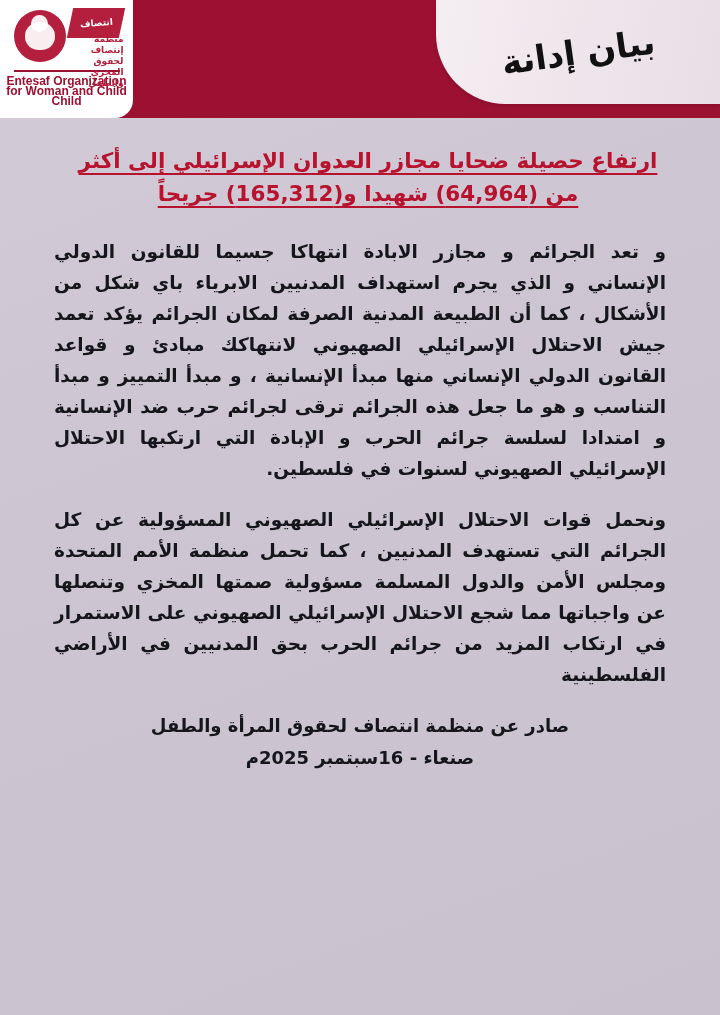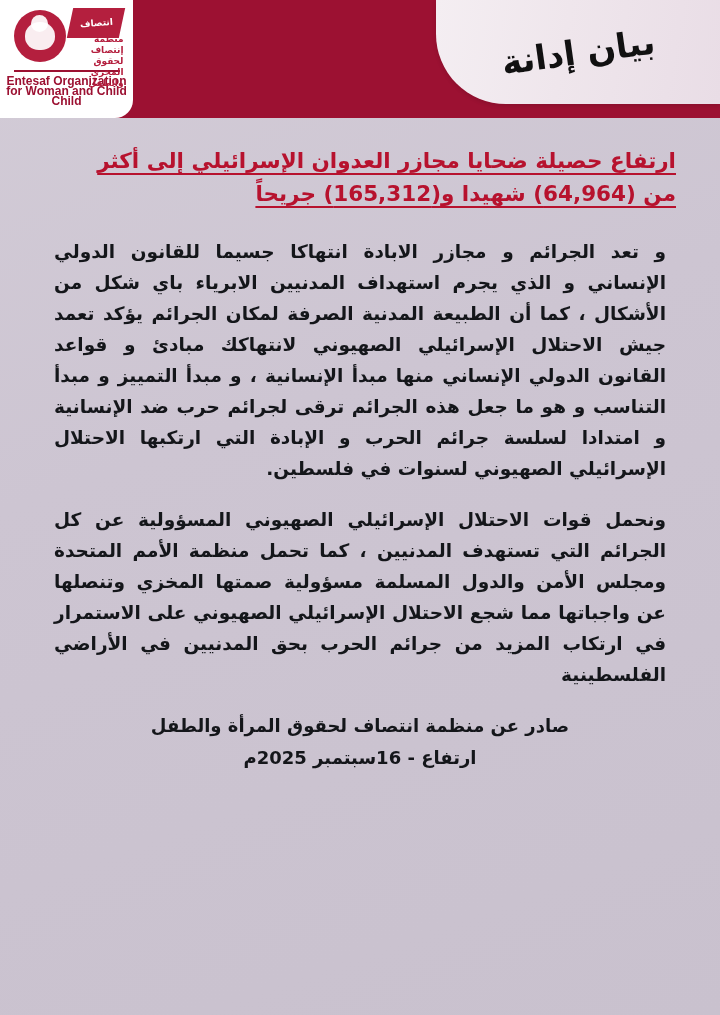--- a/index.html
+++ b/index.html
@@ -156,21 +156,21 @@
   .content {
     padding: 26px 44px 10px 44px;
     box-sizing: border-box;
   }
 
   .headline {
     color: #b7122e;
     font-size: 21.5px;
     font-weight: bold;
     line-height: 33px;
-    text-align: right;
+    text-align: center;
     text-decoration: underline;
     text-decoration-color: #b7122e;
     text-underline-offset: 5px;
     margin: 0 0 26px 16px;
   }
 
   .para {
     color: #14161a;
     font-size: 18.5px;
     font-weight: bold;
@@ -224,16 +224,16 @@
 
   <div class="content">
 
     <h1 class="headline">ارتفاع حصيلة ضحايا مجازر العدوان الإسرائيلي إلى أكثر من (64,964) شهيدا و(165,312) جريحاً</h1>
 
     <p class="para p2">و تعد الجرائم و مجازر الابادة انتهاكا جسيما للقانون الدولي الإنساني و الذي يجرم استهداف المدنيين الابرياء باي شكل من الأشكال ، كما أن الطبيعة المدنية الصرفة لمكان الجرائم يؤكد تعمد جيش الاحتلال الإسرائيلي الصهيوني لانتهاكك مبادئ و قواعد القانون الدولي الإنساني منها مبدأ الإنسانية ، و مبدأ التمييز و مبدأ التناسب و هو ما جعل هذه الجرائم ترقى لجرائم حرب ضد الإنسانية و امتدادا لسلسة جرائم الحرب و الإبادة التي ارتكبها  الاحتلال الإسرائيلي الصهيوني لسنوات في فلسطين.</p>
     <p class="para p3">ونحمل قوات الاحتلال الإسرائيلي الصهيوني المسؤولية عن كل الجرائم التي تستهدف المدنيين ، كما تحمل منظمة الأمم المتحدة ومجلس الأمن والدول المسلمة مسؤولية صمتها المخزي وتنصلها عن واجباتها مما شجع الاحتلال الإسرائيلي الصهيوني على الاستمرار في ارتكاب المزيد من جرائم الحرب بحق المدنيين في الأراضي الفلسطينية</p>
 
     <div class="signature">
       <div class="line1">صادر عن منظمة انتصاف لحقوق المرأة والطفل</div>
-      <div class="line2">ارتفاع - 16سبتمبر 2025م</div>
+      <div class="line2">صنعاء - 16سبتمبر 2025م</div>
     </div>
   </div>
 </div>
 
 </body></html>

